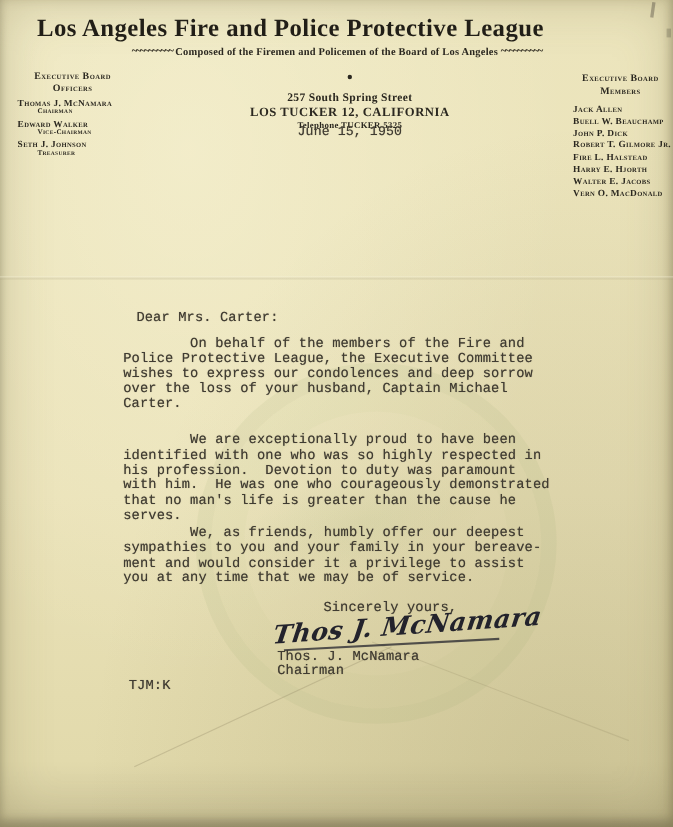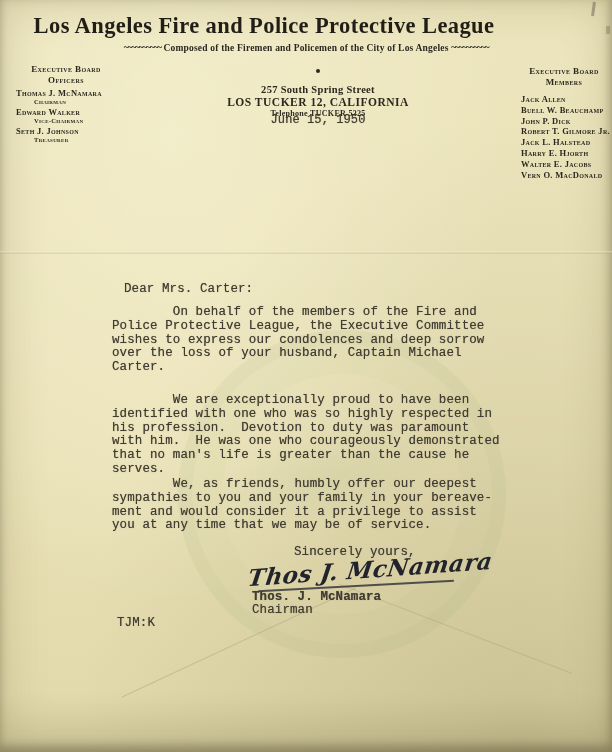--- a/index.html
+++ b/index.html
@@ -92,21 +92,21 @@
     letter-spacing: 0.1px;
   }
   .pre { white-space: pre; }
   .date-line { position: absolute; left: 206px; top: 114px; width: 224px; text-align: center; font-size: 12px; }
   .recipient { position: absolute; left: 124px; top: 229px; }
   .salutation { position: absolute; left: 124px; top: 283px; }
   .para-1 { position: absolute; left: 112px; top: 306px; }
   .para-2 { position: absolute; left: 112px; top: 394px; }
   .para-3 { position: absolute; left: 112px; top: 478px; }
   .closing { position: absolute; left: 294px; top: 546px; }
-  .signer-name { position: absolute; left: 252px; top: 591px; font-weight: bold; }
+  .signer-name { position: absolute; left: 252px; top: 591px; }
   .signer-title { position: absolute; left: 252px; top: 604px; }
   .typist-ref { position: absolute; left: 117px; top: 617px; }
 
   .signature {
     position: absolute; left: 248px; top: 556px; width: 230px;
     font-family: "DejaVu Serif", serif; font-style: italic; font-weight: bold;
     font-size: 23px; letter-spacing: 0.5px; color: #23232c;
     transform: rotate(-4deg) skewX(-12deg);
     white-space: nowrap;
   }
@@ -124,21 +124,21 @@
   <div class="watermark-blob"></div>
   <div class="crease-h"></div>
   <div class="crease-d1"></div>
   <div class="crease-d2"></div>
   <div class="corner-mark-1"></div>
   <div class="corner-mark-2"></div>
 
   <div class="org-title">Los Angeles Fire and Police Protective League</div>
   <div class="subtitle-row">
     <span class="flourish">~~~~~~~~~~</span>
-    <span>Composed of the Firemen and Policemen of the City of Los Angeles</span>
+    <span>Composed of the Firemen and Policemen of the Board of Los Angeles</span>
     <span class="flourish">~~~~~~~~~~</span>
   </div>
 
   <div class="col col-left">
     <div class="col-heading">
       <div>Executive Board</div>
       <div>Officers</div>
     </div>
     <div class="officer">
       <div class="officer-name">Thomas J. McNamara</div>
@@ -157,21 +157,21 @@
   <div class="col col-right">
     <div class="col-heading">
       <div>Executive Board</div>
       <div>Members</div>
     </div>
     <div class="members-list">
       <div class="member-name">Jack Allen</div>
       <div class="member-name">Buell W. Beauchamp</div>
       <div class="member-name">John P. Dick</div>
       <div class="member-name">Robert T. Gilmore Jr.</div>
-      <div class="member-name">Jack L. Halstead</div>
+      <div class="member-name">Fire L. Halstead</div>
       <div class="member-name">Harry E. Hjorth</div>
       <div class="member-name">Walter E. Jacobs</div>
       <div class="member-name">Vern O. MacDonald</div>
     </div>
   </div>
 
   <div class="center-block">
     <span class="bullet-dot"></span>
     <div class="addr-street">257 South Spring Street</div>
     <div class="addr-city">LOS TUCKER 12, CALIFORNIA</div>

